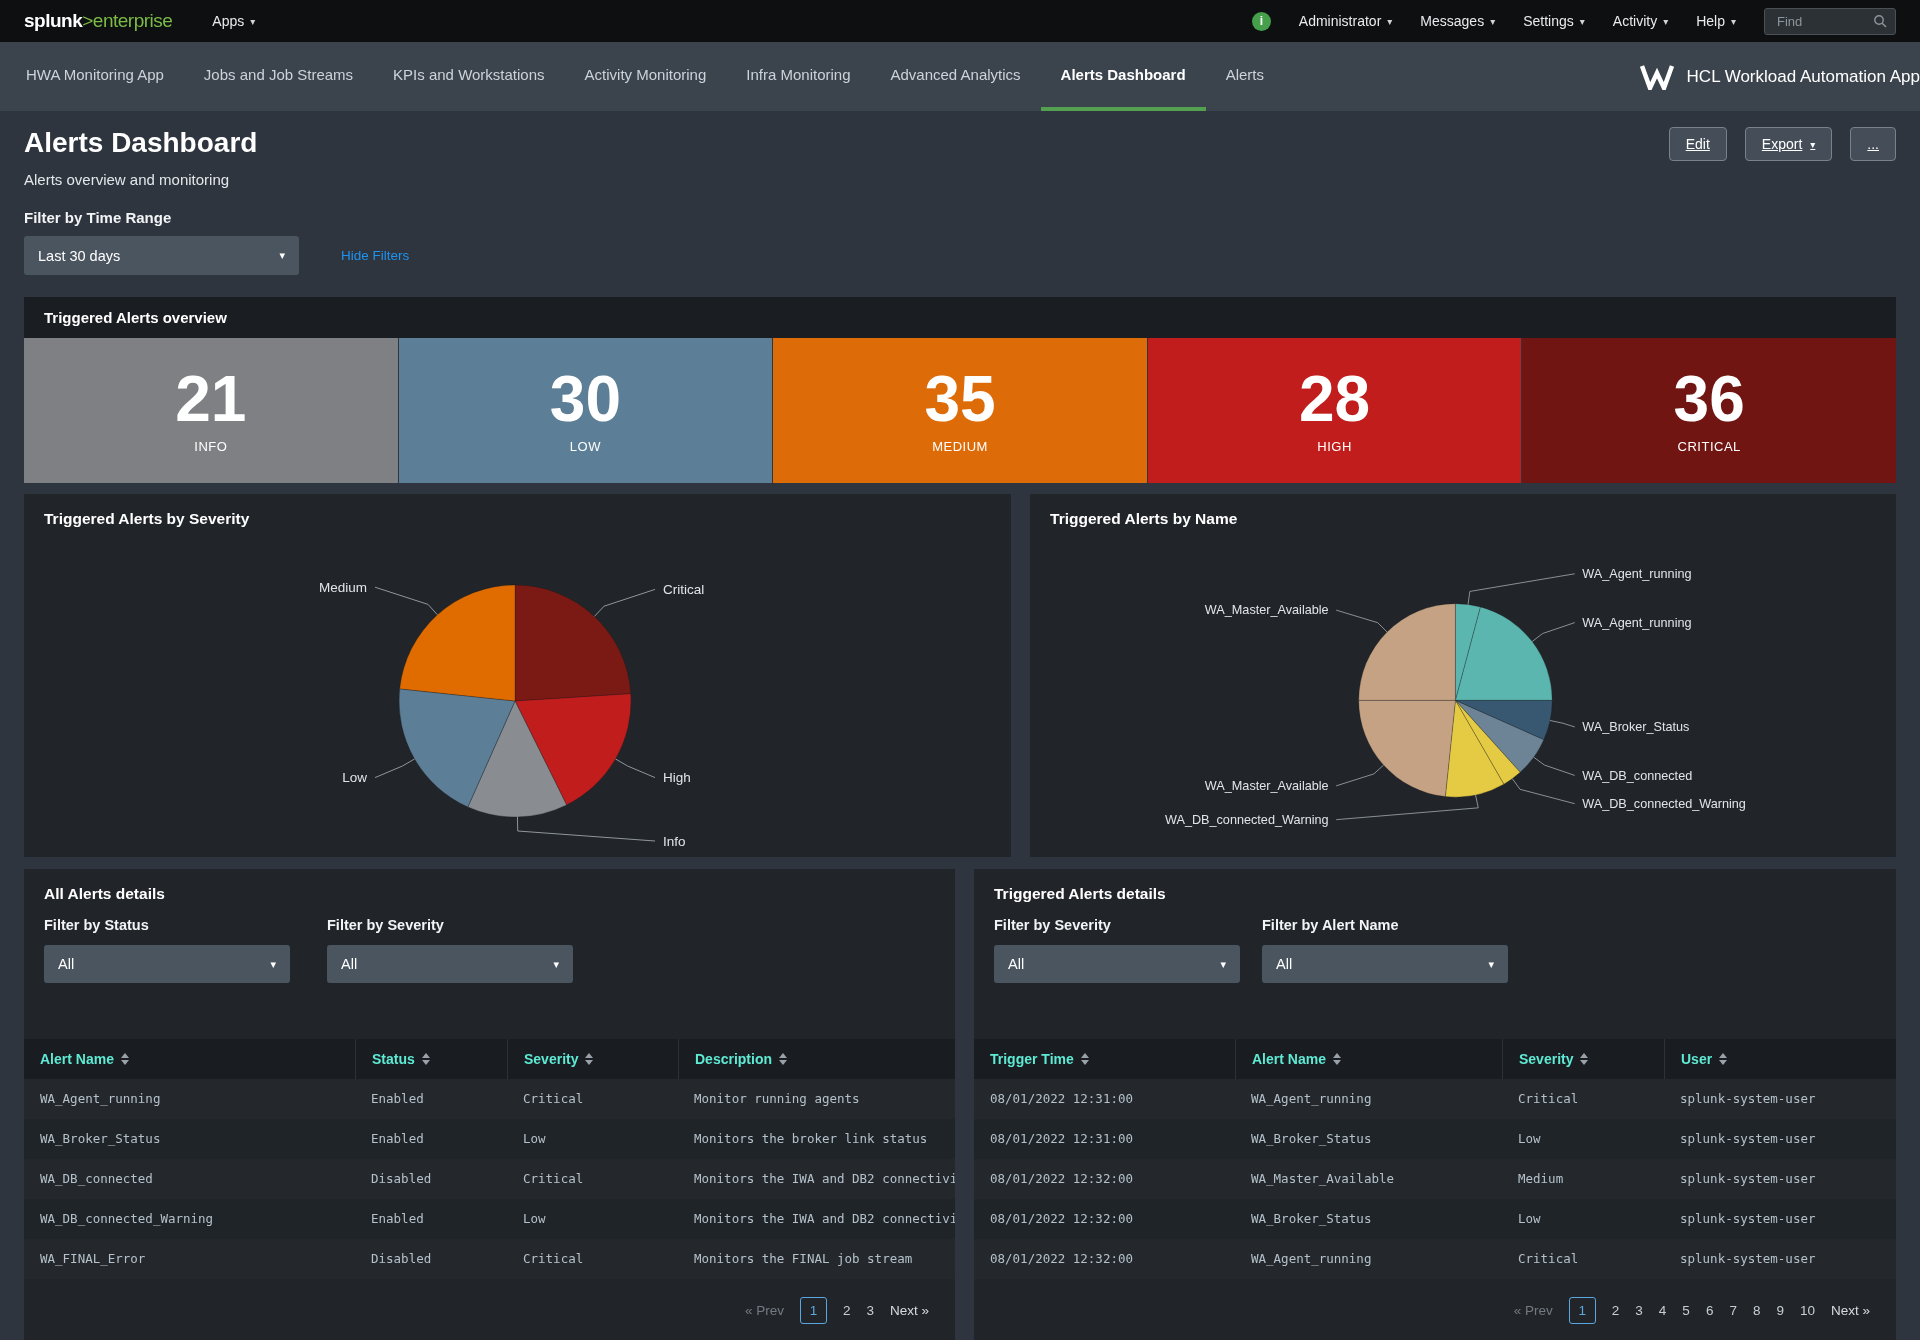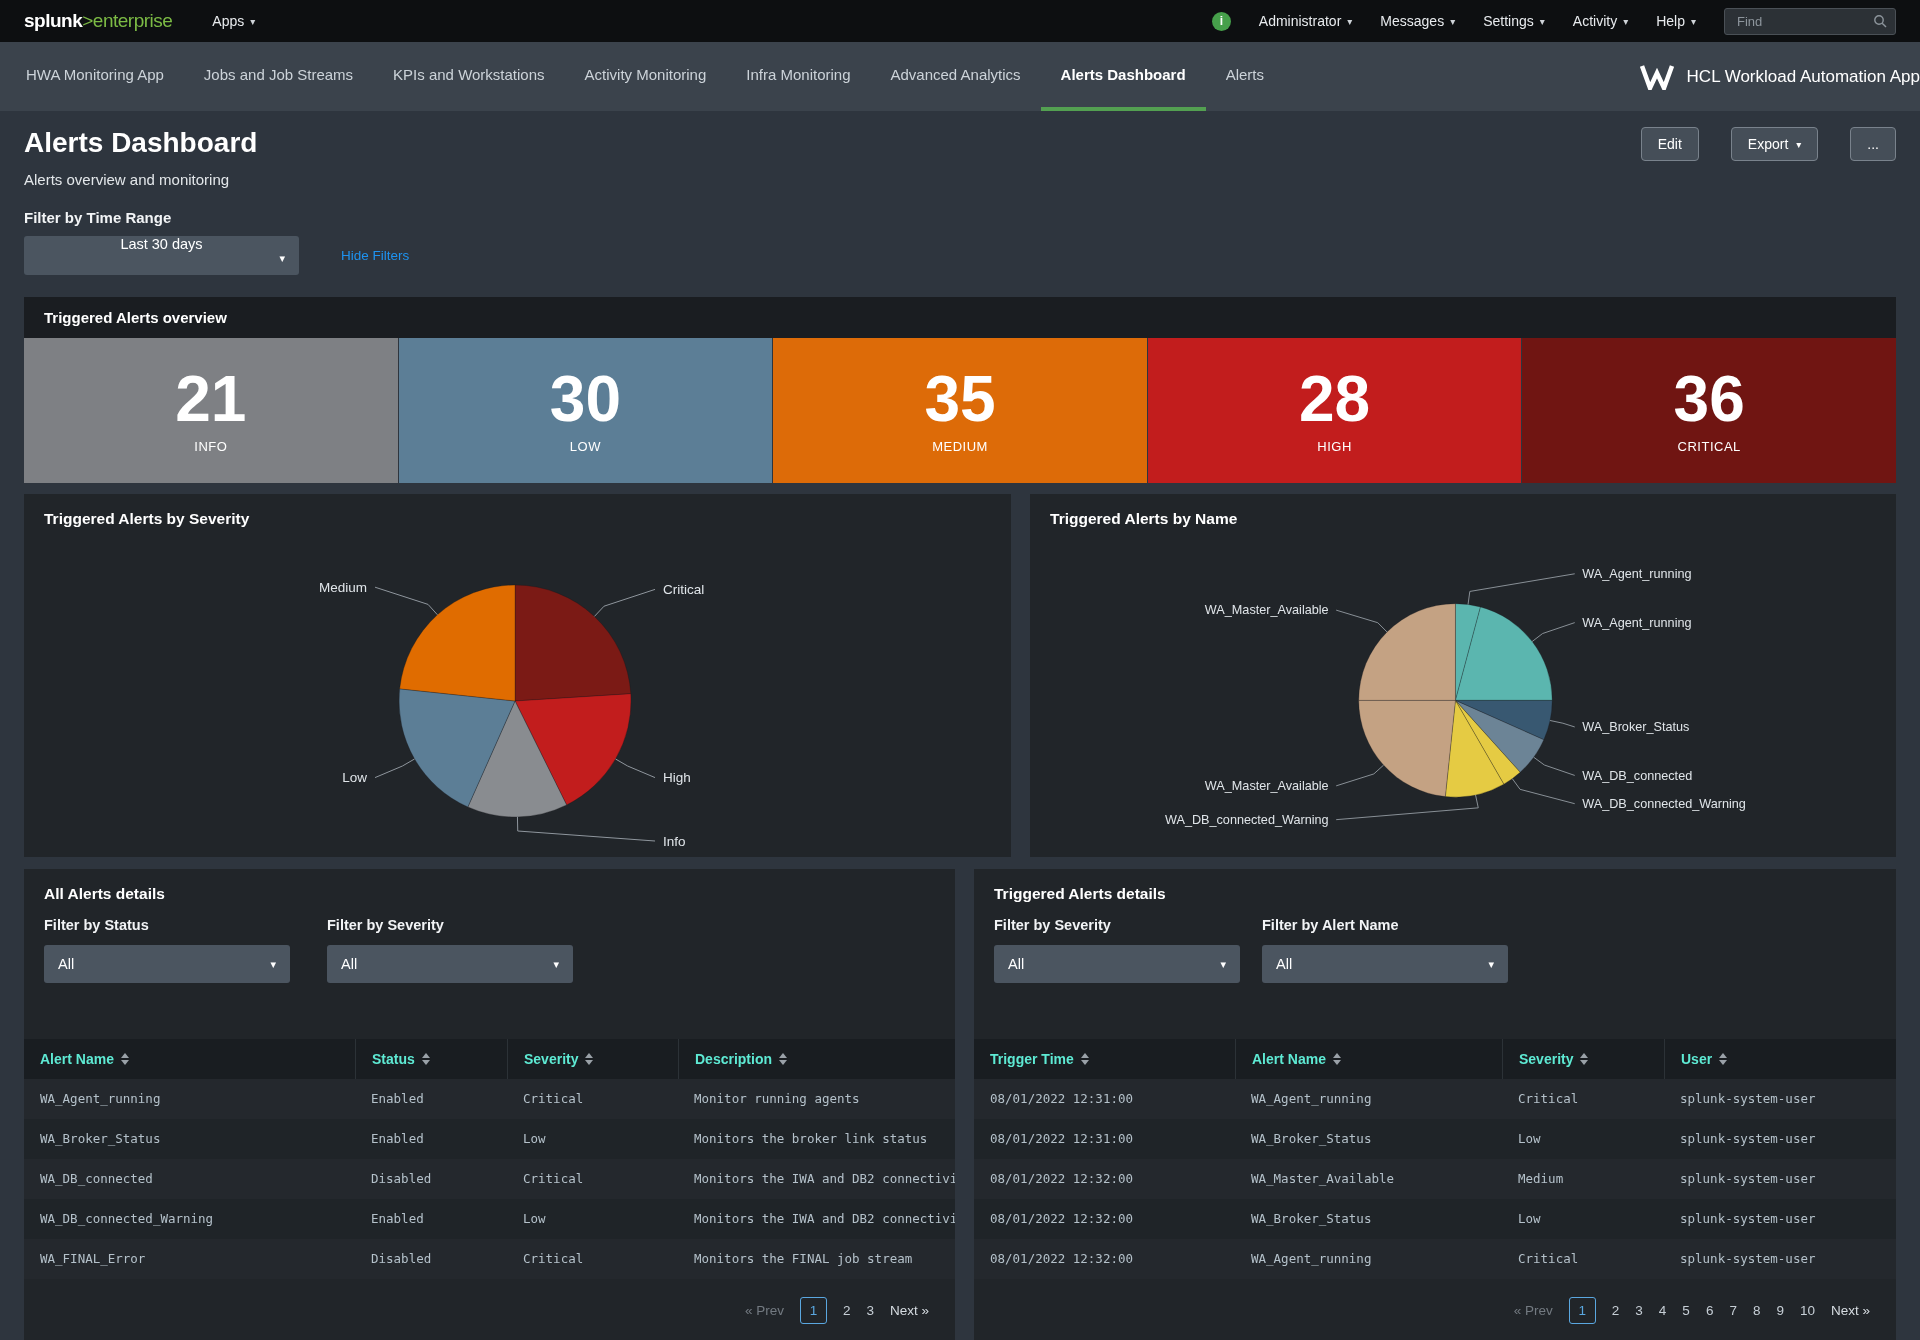--- a/index.html
+++ b/index.html
@@ -13,48 +13,48 @@
   .topbar { height:42px; background:#0d0f11; display:flex; align-items:center; padding:0 24px; }
   .logo { font-size:19px; display:flex; align-items:baseline; cursor:pointer; }
   .lg-w { font-weight:bold; color:#fff; letter-spacing:-0.5px; }
   .lg-g { color:#7cbb45; font-weight:normal; letter-spacing:-0.5px; }
   .top-menu { margin-left:40px; font-size:14px; color:#e8ebee; display:flex; align-items:center; gap:6px; cursor:pointer; }
   .top-right { margin-left:auto; display:flex; align-items:center; gap:28px; }
   .top-right .top-menu { margin-left:0; }
   .caret { font-size:10px; color:#cfd4d9; }
   .info-circle { width:19px; height:19px; border-radius:50%; background:#46a04b; color:#fff;
     font-size:12px; font-weight:bold; display:flex; align-items:center; justify-content:center; }
-  .find { width:172px; height:27px; background:#2c3136; border:1px solid #4a5056; border-radius:3px;
+  .find { width:132px; height:27px; background:#2c3136; border:1px solid #4a5056; border-radius:3px;
     display:flex; align-items:center; padding:0 8px 0 10px; }
   .find input { flex:1; min-width:0; background:transparent; border:none; outline:none; color:#c6ccd2;
     font-size:13px; font-family:"Liberation Sans",sans-serif; }
   .find input::placeholder { color:#8d959c; opacity:1; }
   
   .appnav { height:69px; background:#3b434c; display:flex; align-items:stretch; padding:0 0 0 6px; }
   .tab { padding:0 20px; display:flex; align-items:center; font-size:15px; color:#ccd3d9; cursor:pointer;
     border-bottom:4px solid transparent; }
   .tab.active { color:#fff; font-weight:bold; border-bottom:4px solid #53a051; }
   .app-brand { margin-left:auto; display:flex; align-items:center; gap:12px; }
   .app-brand span { font-size:17px; color:#fff; }
   
   .content { padding:0 24px; }
   .header-row { margin-top:16px; display:flex; align-items:flex-start; }
   h1 { margin:0; font-size:28px; font-weight:bold; }
-  .actions { margin-left:auto; display:flex; gap:32px; }
+  .actions { margin-left:auto; display:flex; gap:18px;text-decoration:underline; }
   .btn { height:34px; background:#454e58; border:1px solid #79828c; border-radius:4px; color:#fff;
     font-size:14px; padding:0 16px; display:inline-flex; align-items:center; gap:8px; cursor:pointer;
     font-family:"Liberation Sans",sans-serif; }
   .btn .caret { color:#fff; }
   .subtitle { margin-top:10px; font-size:15px; color:#e3e7ea; }
   .filter-label { margin-top:21px; font-size:15px; font-weight:bold; color:#f2f4f6; }
   .time-row { margin-top:10px; display:flex; align-items:center; gap:42px; }
   .dd { height:39px; background:#4b5560; border-radius:3px; display:flex; align-items:center;
     padding:0 14px; font-size:14.5px; color:#fff; cursor:pointer; }
   .dd-caret { margin-left:auto; font-size:11px; color:#fff; }
-  .time-dd { width:275px;flex-direction:column; }
+  .time-dd { width:275px; }
   .link { color:#1e93f0; font-size:13.5px; cursor:pointer; text-decoration:none; }
   
   .overview { margin-top:22px;text-align:center; }
   .panel-head { height:41px; background:#1a1d21; display:flex; align-items:center; padding:0 20px;
     font-size:15px; font-weight:bold; }
   .tiles { display:flex; gap:1px; }
   .tile { flex:1; height:145px; display:flex; flex-direction:column; align-items:center; justify-content:center; cursor:pointer; }
   .tile-num { font-size:64px; font-weight:bold; line-height:1; }
   .tile-label { margin-top:8px; font-size:13px; letter-spacing:0.5px; color:#ffffff; }
   

